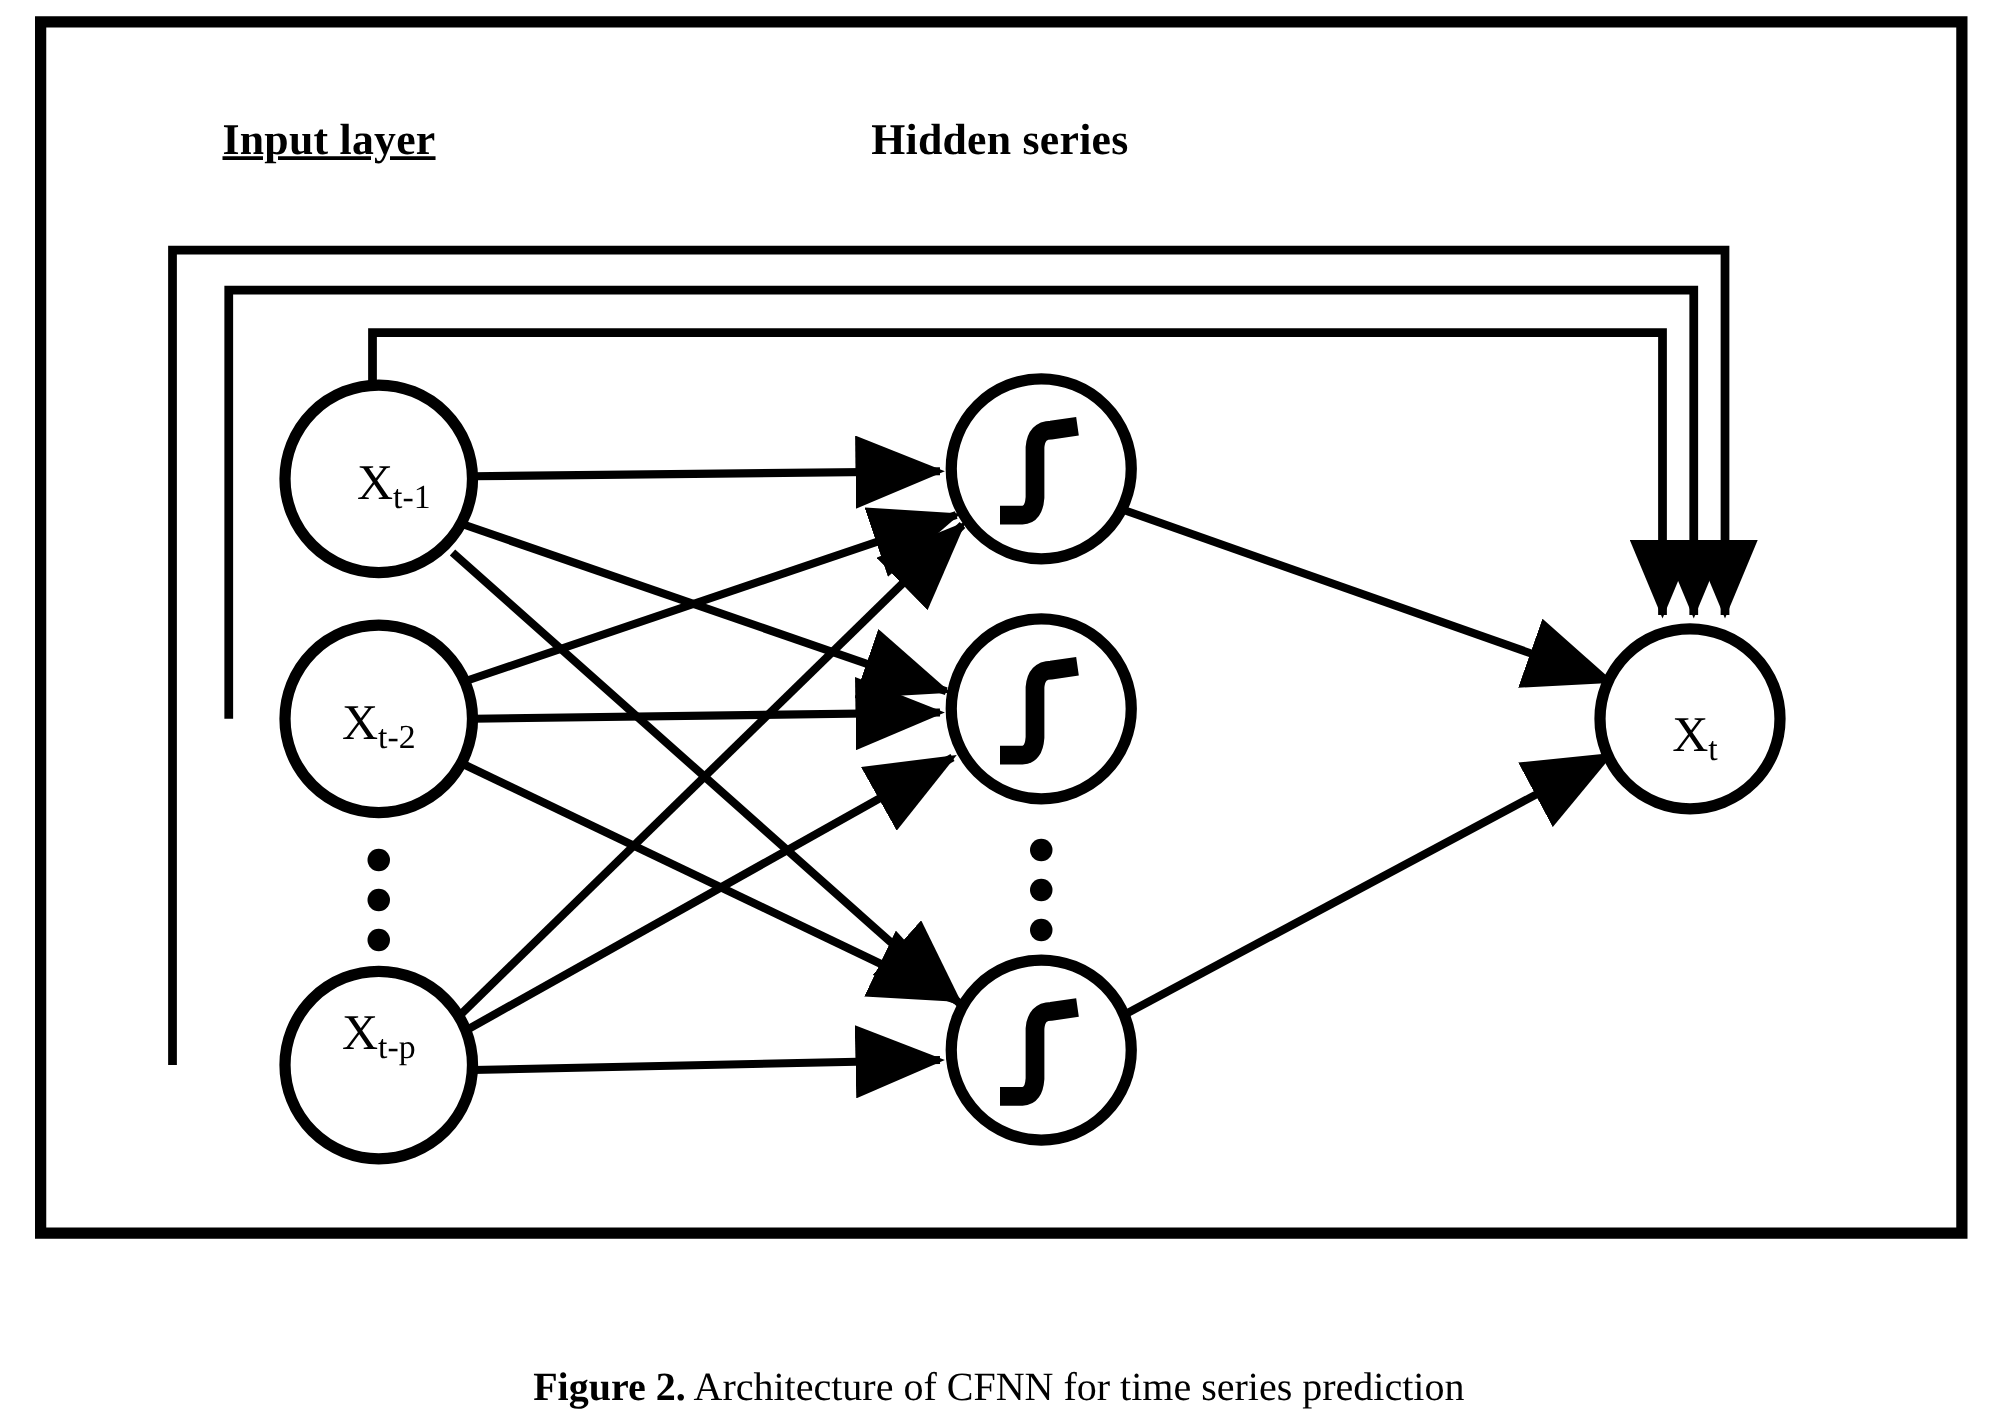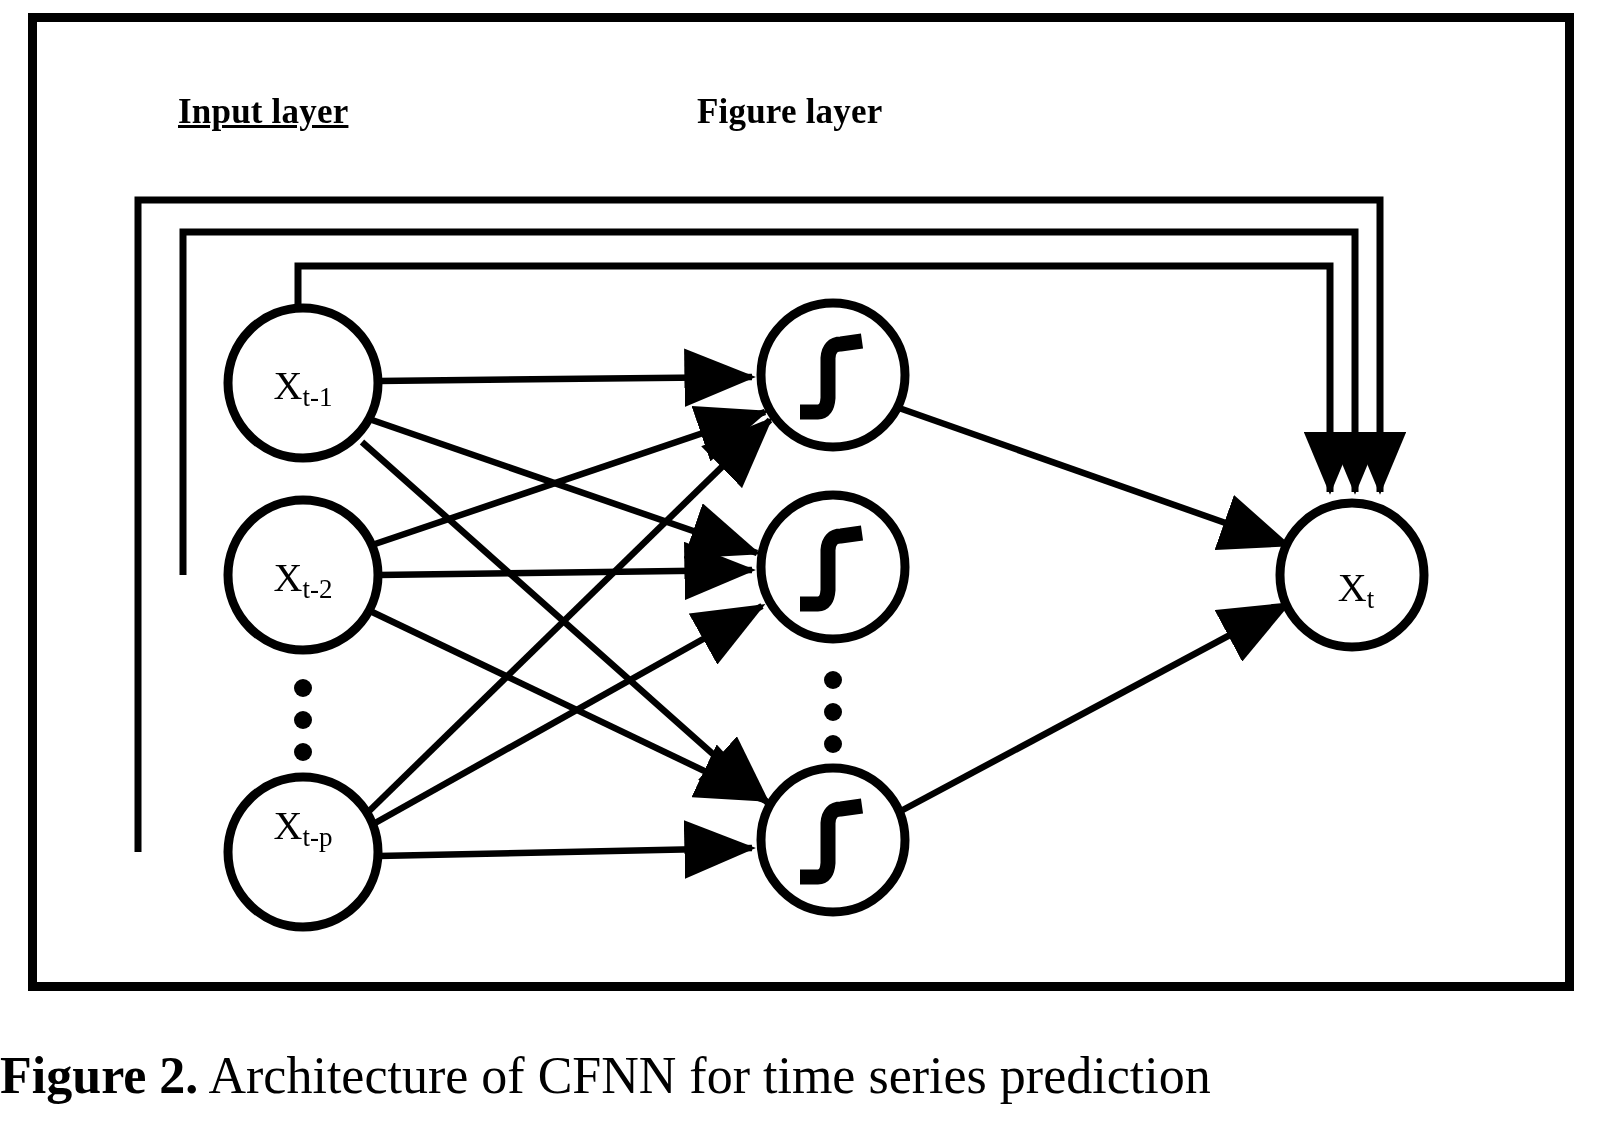--- a/index.html
+++ b/index.html
@@ -8,22 +8,22 @@
   #stage{position:relative;width:1598px;height:1128px;}
   #net{position:absolute;left:0;top:0;width:1598px;height:1128px;}
   .lyr-label{position:absolute;font-weight:bold;font-size:35px;white-space:nowrap;
              letter-spacing:.2px;}
   #lbl-in{left:178px;top:92px;text-decoration:underline;}
   #lbl-hid{left:697px;top:92px;}
   #lbl-out{left:1222px;top:92px;}
   .node-text{position:absolute;transform:translate(-50%,-50%);
              font-size:40px;white-space:nowrap;line-height:1;}
   .node-text sub{font-size:27px;vertical-align:baseline;position:relative;top:7px;}
-  .caption{position:absolute;left:0;top:1046px;width:1598px;text-align:left;
-           font-size:52px;white-space:nowrap;}
+  .caption{position:absolute;left:0;top:1091px;width:1598px;text-align:center;
+           font-size:32px;white-space:nowrap;}
   .caption b{font-weight:bold;}
 </style>
 </head>
 <body>
 
 <div id="stage">
 
   <svg id="net" viewBox="0 0 1598 1128" xmlns="http://www.w3.org/2000/svg">
     <defs>
       <marker id="ah" markerWidth="11" markerHeight="9" refX="10.4" refY="4.5" orient="auto" markerUnits="strokeWidth">
@@ -92,23 +92,23 @@
       <circle cx="303" cy="752" r="9"></circle>
     </g>
     <g fill="#000">
       <circle cx="833" cy="680" r="9"></circle>
       <circle cx="833" cy="712" r="9"></circle>
       <circle cx="833" cy="744" r="9"></circle>
     </g>
   </svg>
 
   <div class="lyr-label" id="lbl-in">Input layer</div>
-  <div class="lyr-label" id="lbl-hid">Figure layer</div>
+  <div class="lyr-label" id="lbl-hid">Hidden series</div>
 
-  <div class="node-text" style="left:303px;top:386px;">
+  <div class="node-text" style="left:315px;top:386px;">
     <span>X</span><sub>t-1</sub>
   </div>
   <div class="node-text" style="left:303px;top:578px;">
     <span>X</span><sub>t-2</sub>
   </div>
   <div class="node-text" style="left:303px;top:826px;">
     <span>X</span><sub>t-p</sub>
   </div>
   <div class="node-text" style="left:1356px;top:588px;">
     <span>X</span><sub>t</sub>

